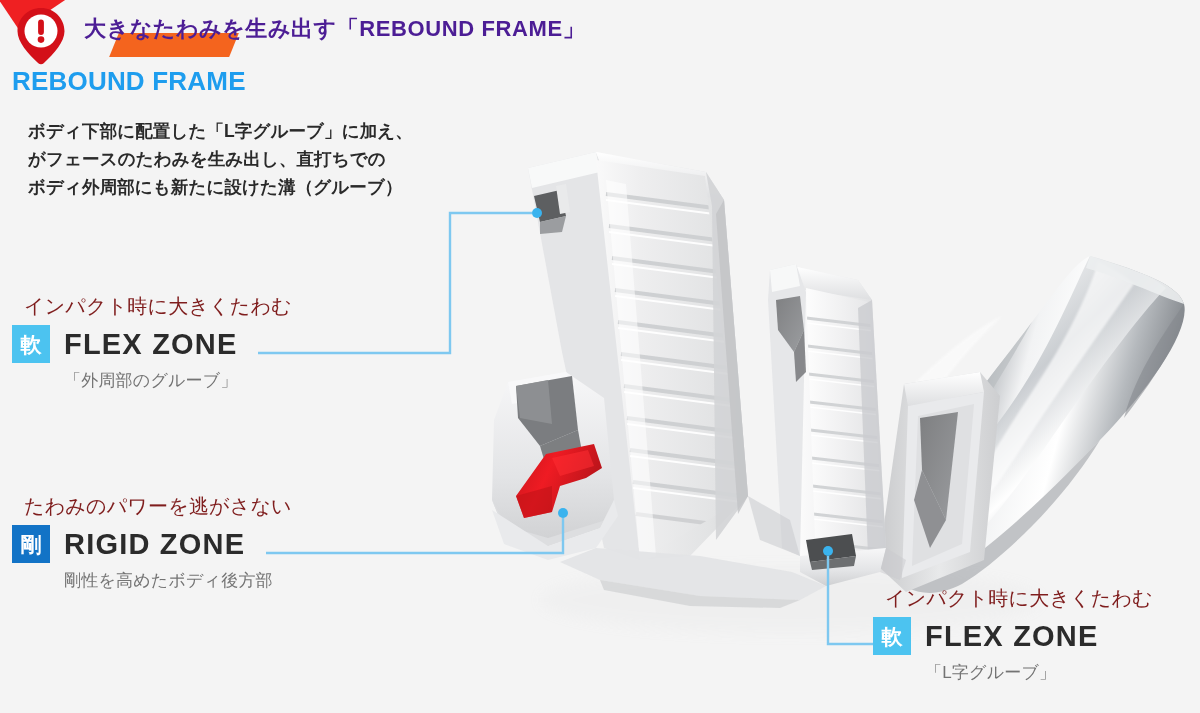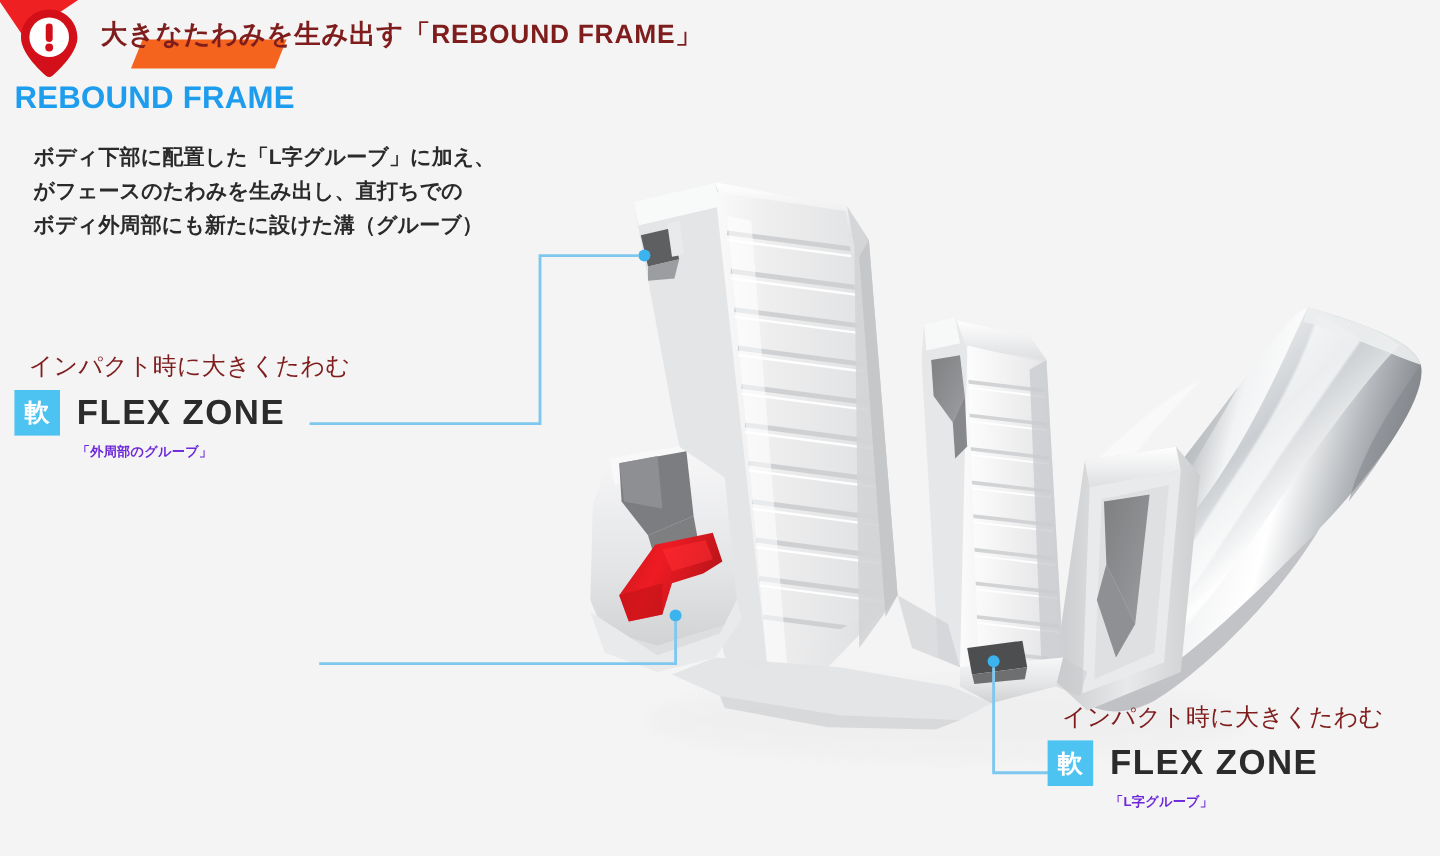--- a/index.html
+++ b/index.html
@@ -21,21 +21,21 @@
     transform:rotate(-34deg);
     transform-origin:0 0;
   }
 
   
   .pin-wrap{position:absolute;left:10px;top:5px;width:62px;height:62px;}
 
   
   .headline{
     position:absolute;left:84px;top:17px;
-    font-size:22px;font-weight:bold;color:#7f1d1d;
+    font-size:22px;font-weight:bold;color:#4c1d95;
     letter-spacing:.6px;white-space:nowrap;
     line-height:1.1;
   }
   .headline .hl-marker{
     position:absolute;left:30px;top:16px;
     width:120px;height:24px;
     background:#f4641e;
     transform:skewX(-22deg);
     z-index:0;
   }
@@ -69,21 +69,21 @@
     color:#ffffff;font-size:21px;font-weight:bold;
     line-height:1;flex:0 0 auto;
   }
   .zone .zone-badge.soft{background:#4cc3f0;}
   .zone .zone-badge.rigid{background:#1273c6;}
   .zone .zone-name{
     font-size:29px;font-weight:bold;color:#2b2b2b;
     letter-spacing:1.2px;margin-left:14px;line-height:1;
   }
   .zone .zone-note{
-    font-size:11px;font-weight:bold;color:#6d28d9;
+    font-size:17px;font-weight:normal;color:#737373;
     letter-spacing:.2px;margin:9px 0 0 52px;line-height:1;
   }
 
   #zone-flex-top{left:12px;top:296px;}
   #zone-rigid{left:12px;top:496px;}
   #zone-flex-bottom{left:873px;top:588px;}
 
   
   .leader{position:absolute;left:0;top:0;width:1200px;height:713px;pointer-events:none;}
 
@@ -358,20 +358,28 @@
 
   <div class="zone" id="zone-flex-top">
     <div class="zone-sub">インパクト時に大きくたわむ</div>
     <div class="zone-row">
       <div class="zone-badge soft">軟</div>
       <div class="zone-name">FLEX ZONE</div>
     </div>
     <div class="zone-note">「外周部のグルーブ」</div>
   </div>
 
+  <div class="zone" id="zone-rigid">
+    <div class="zone-sub">たわみのパワーを逃がさない</div>
+    <div class="zone-row">
+      <div class="zone-badge rigid">剛</div>
+      <div class="zone-name">RIGID ZONE</div>
+    </div>
+    <div class="zone-note">剛性を高めたボディ後方部</div>
+  </div>
 
   <div class="zone" id="zone-flex-bottom">
     <div class="zone-sub">インパクト時に大きくたわむ</div>
     <div class="zone-row">
       <div class="zone-badge soft">軟</div>
       <div class="zone-name">FLEX ZONE</div>
     </div>
     <div class="zone-note">「L字グルーブ」</div>
   </div>
 

